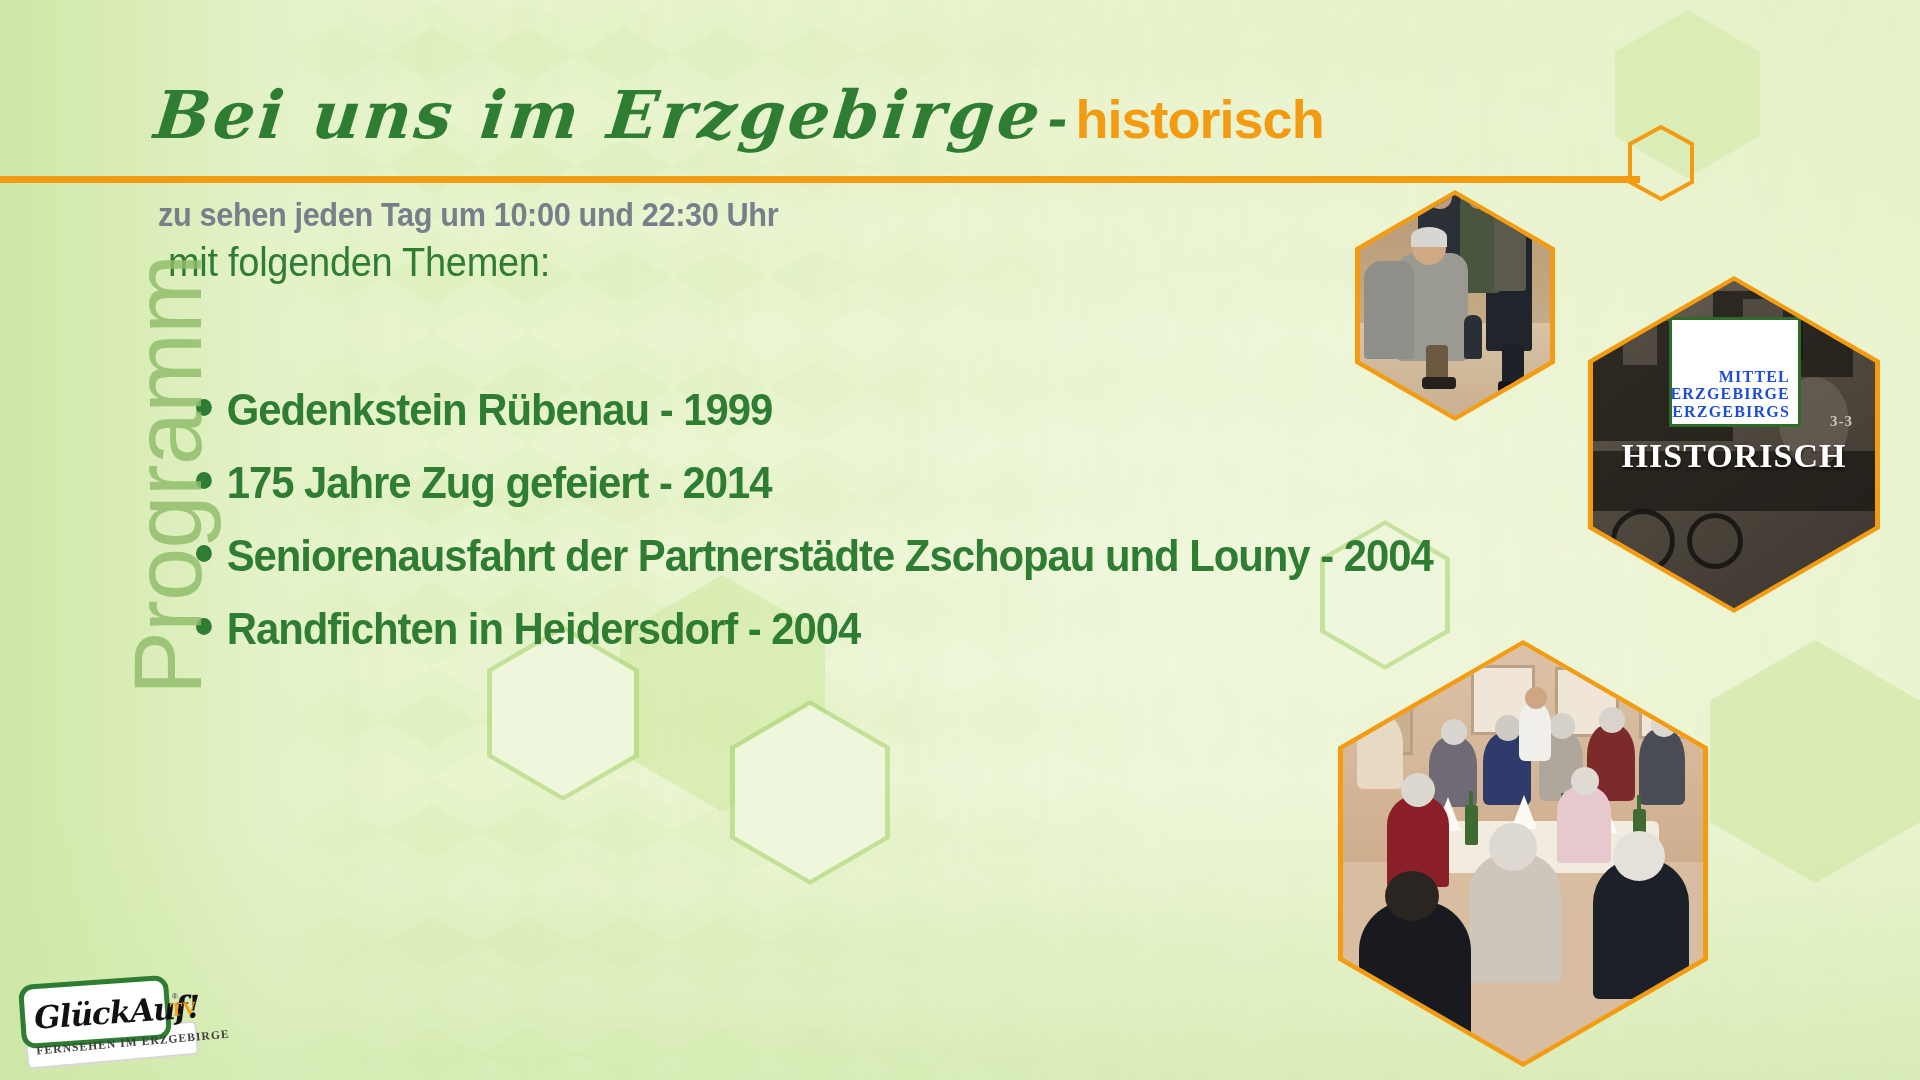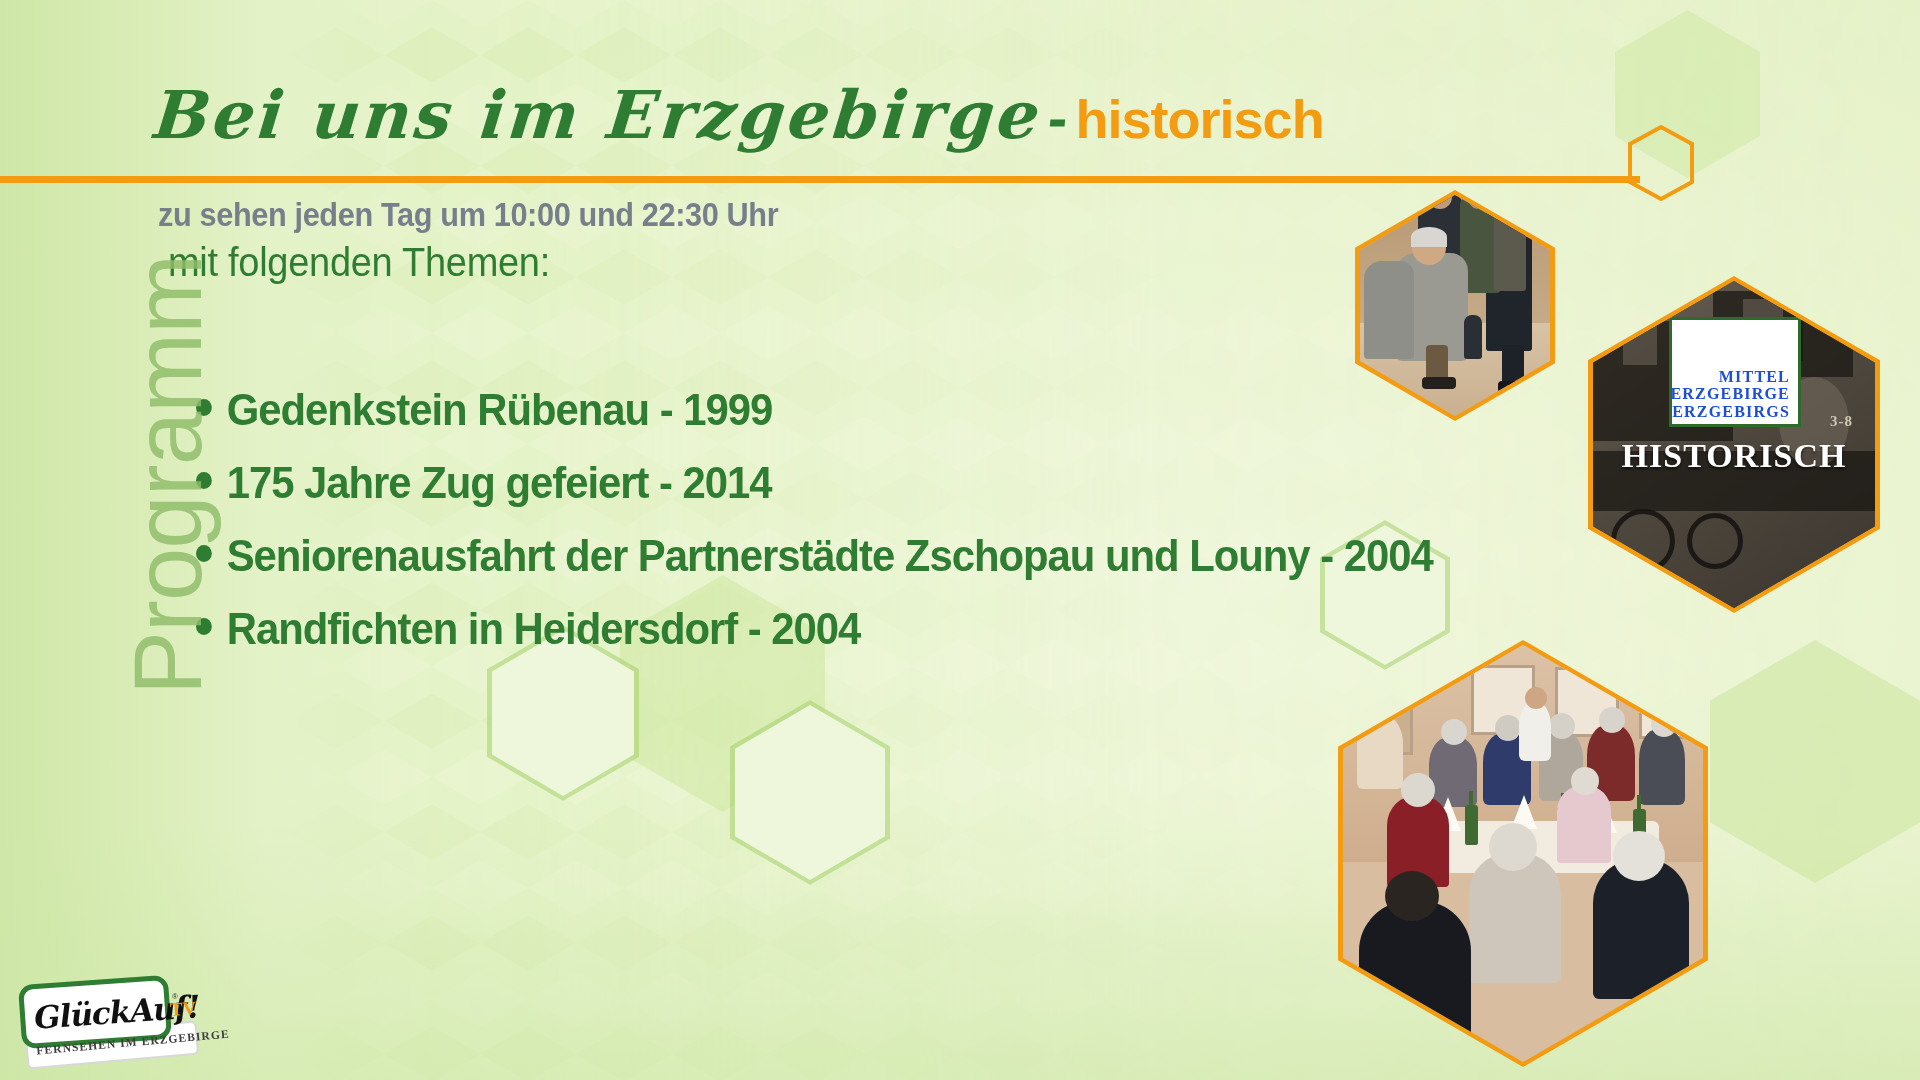--- a/index.html
+++ b/index.html
@@ -342,21 +342,21 @@
 
         <div class="m" style="left:-10px;top:40px;width:150px;height:120px;"></div>
         <div class="m" style="left:120px;top:10px;width:90px;height:70px;"></div>
         <div class="m2" style="left:30px;top:24px;width:34px;height:60px;"></div>
         <div class="m2" style="left:150px;top:18px;width:40px;height:34px;"></div>
         <div class="m" style="left:0px;top:170px;width:292px;height:60px;"></div>
         <div class="m2" style="left:186px;top:96px;width:70px;height:90px;border-radius:50%;"></div>
         <div class="m" style="left:200px;top:40px;width:60px;height:56px;"></div>
         <div class="whl" style="left:18px;top:228px;width:54px;height:54px;"></div>
         <div class="whl" style="left:94px;top:232px;width:46px;height:46px;"></div>
-        <div class="num" style="right:22px;top:132px;">3-8</div>
+        <div class="num" style="right:22px;top:132px;">3-3</div>
 
         <div class="card" style="left:76px;top:36px;width:132px;height:110px;">
           <span>MITTEL</span>
           <span>ERZGEBIRGE</span>
           <span>ERZGEBIRGS</span>
         </div>
         <div class="hist" style="top:156px;">HISTORISCH</div>
       </div>
     </div>
   </div>

